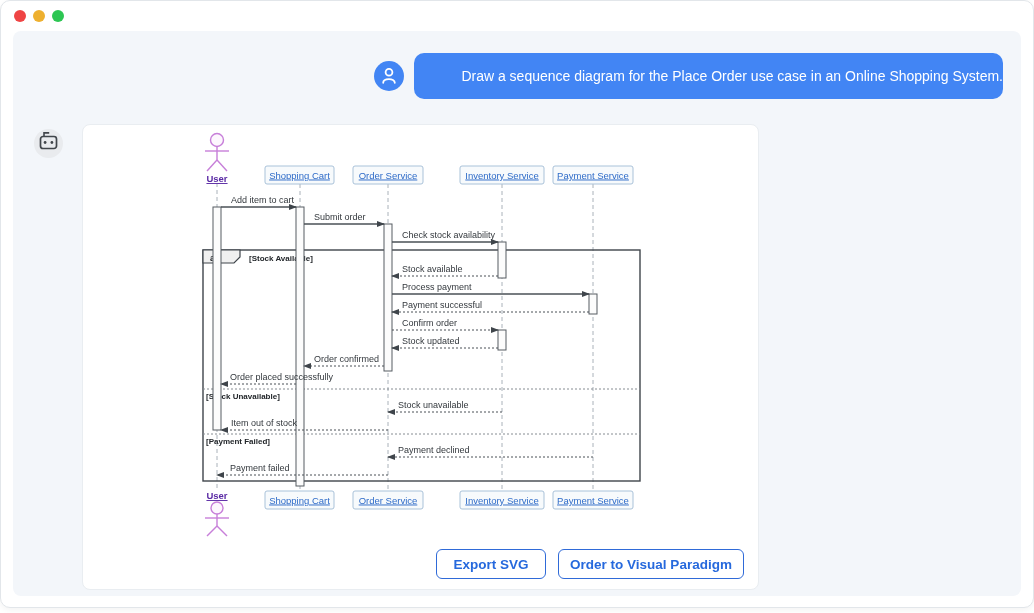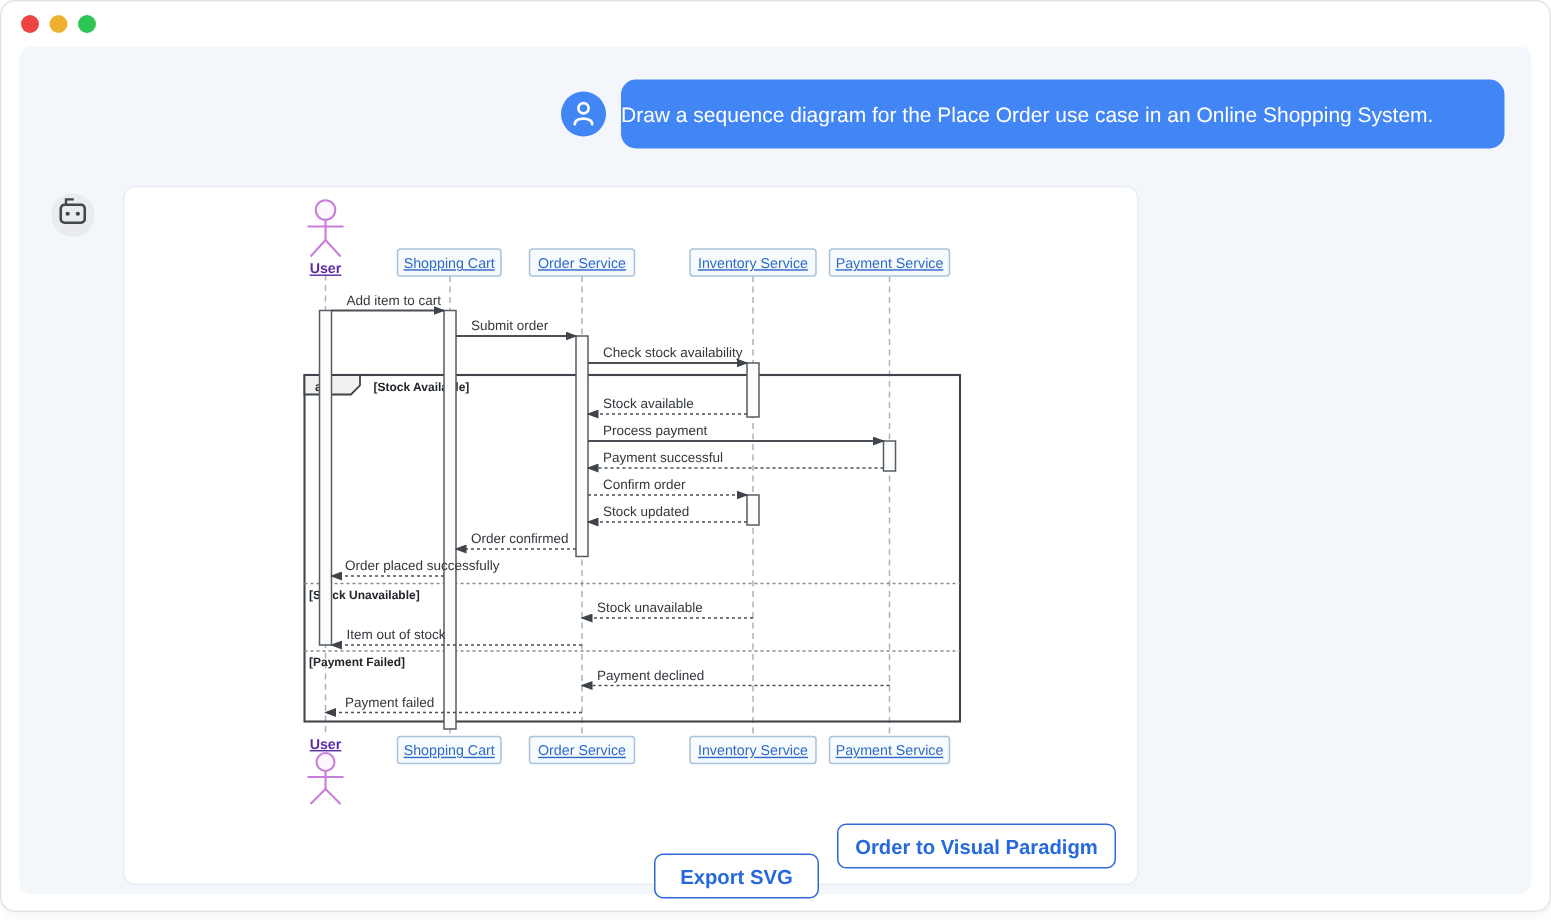--- a/index.html
+++ b/index.html
@@ -20,38 +20,38 @@
     position:absolute;left:12px;top:30px;width:1008px;height:565px;
     background:#f3f6fa;border-radius:8px;
   }
   .avatar-user{
     position:absolute;left:373px;top:60px;width:30px;height:30px;border-radius:50%;
     background:#4285f4;display:flex;align-items:center;justify-content:center;
   }
   .bubble{
     position:absolute;left:413px;top:52px;width:589px;height:46px;border-radius:10px;
     background:#4285f4;color:#ffffff;font-size:14px;
-    display:flex;align-items:center;justify-content:flex-start;white-space:nowrap;
+    display:flex;align-items:center;justify-content:flex-end;white-space:nowrap;
   }
   .avatar-bot{
     position:absolute;left:33px;top:128px;width:29px;height:29px;border-radius:50%;
     background:#e9ebee;display:flex;align-items:center;justify-content:center;
   }
   .card{
     position:absolute;left:81px;top:123px;width:675px;height:464px;
     background:#ffffff;border:1px solid #e9edf1;border-radius:8px;
   }
   .diagram-svg{position:absolute;left:0;top:0;}
   .btn{
     position:absolute;top:424px;height:30px;background:#ffffff;
     border:1.5px solid #2f6ad8;border-radius:6px;color:#2669dd;
     font-family:"Liberation Sans",sans-serif;font-size:13.5px;font-weight:600;
     display:flex;align-items:center;justify-content:center;cursor:pointer;box-sizing:border-box;
   }
-  .btn-export{left:353px;width:110px;margin-top:20px;}
+  .btn-export{left:353px;width:110px;}
   .btn-import{left:475px;width:186px;}
   
   text{font-family:"Liberation Sans",sans-serif;}
   .msg-label{font-size:9px;fill:#33383d;}
   .part-label{font-size:9.5px;fill:#2e6bc8;text-decoration:underline;}
   .actor-label{font-size:9.5px;fill:#5b2ba5;font-weight:600;text-decoration:underline;}
   .frag-op{font-size:8.5px;font-weight:bold;fill:#22262a;}
   .frag-cond{font-size:8px;font-weight:bold;fill:#22262a;}
   .lifeline{stroke:#aab2ba;stroke-width:1;stroke-dasharray:4,3;}
   .bar{fill:#fcfcfc;stroke:#565c63;stroke-width:1;}

